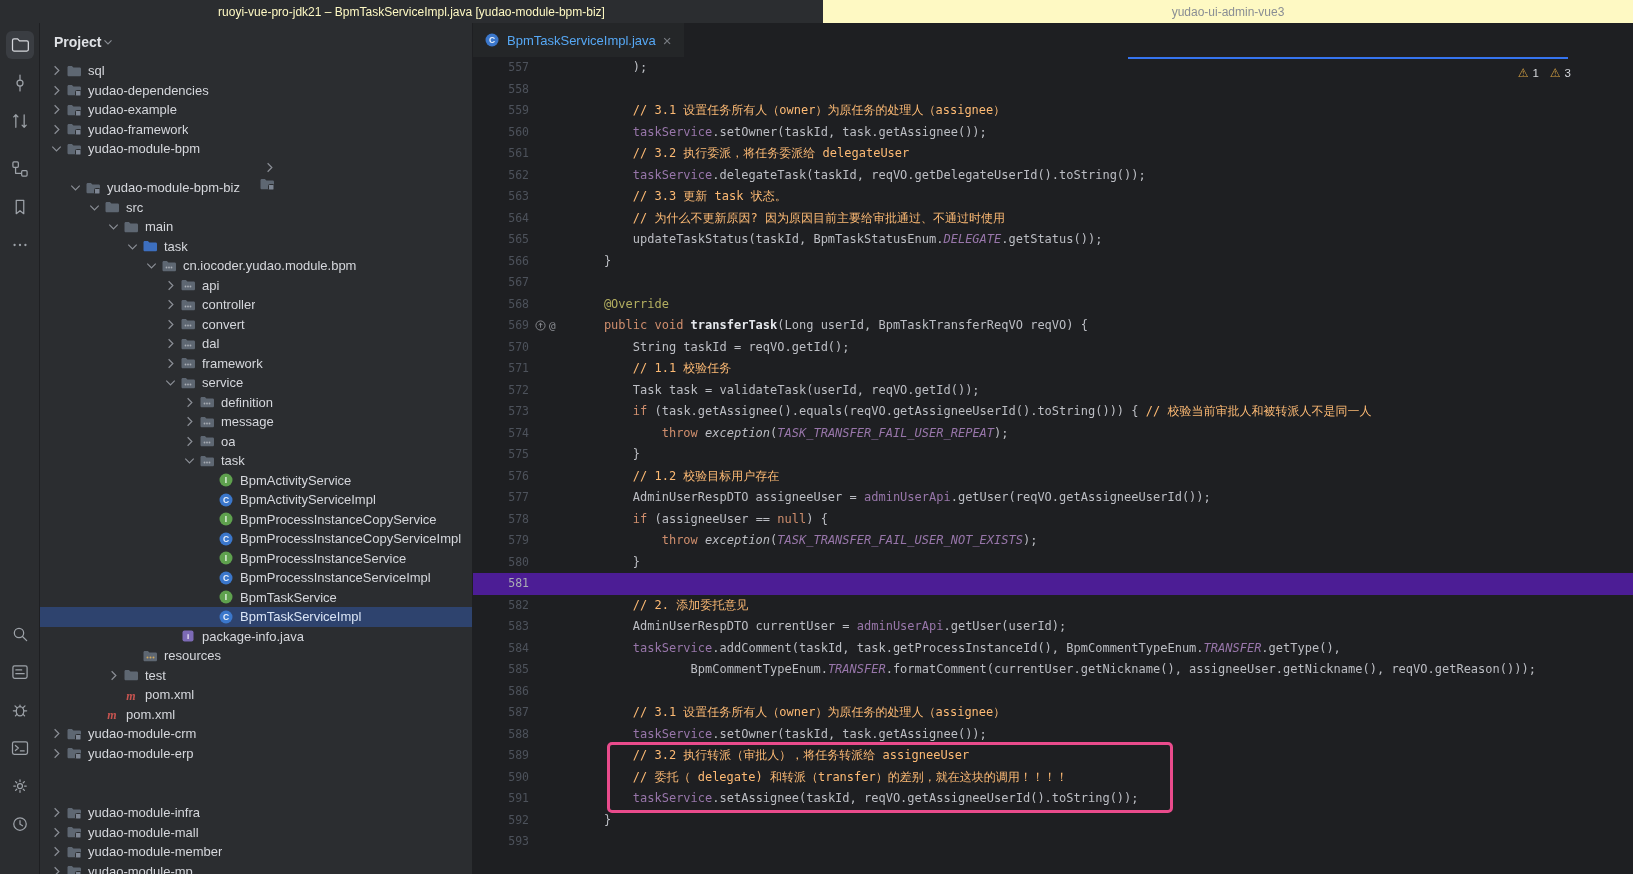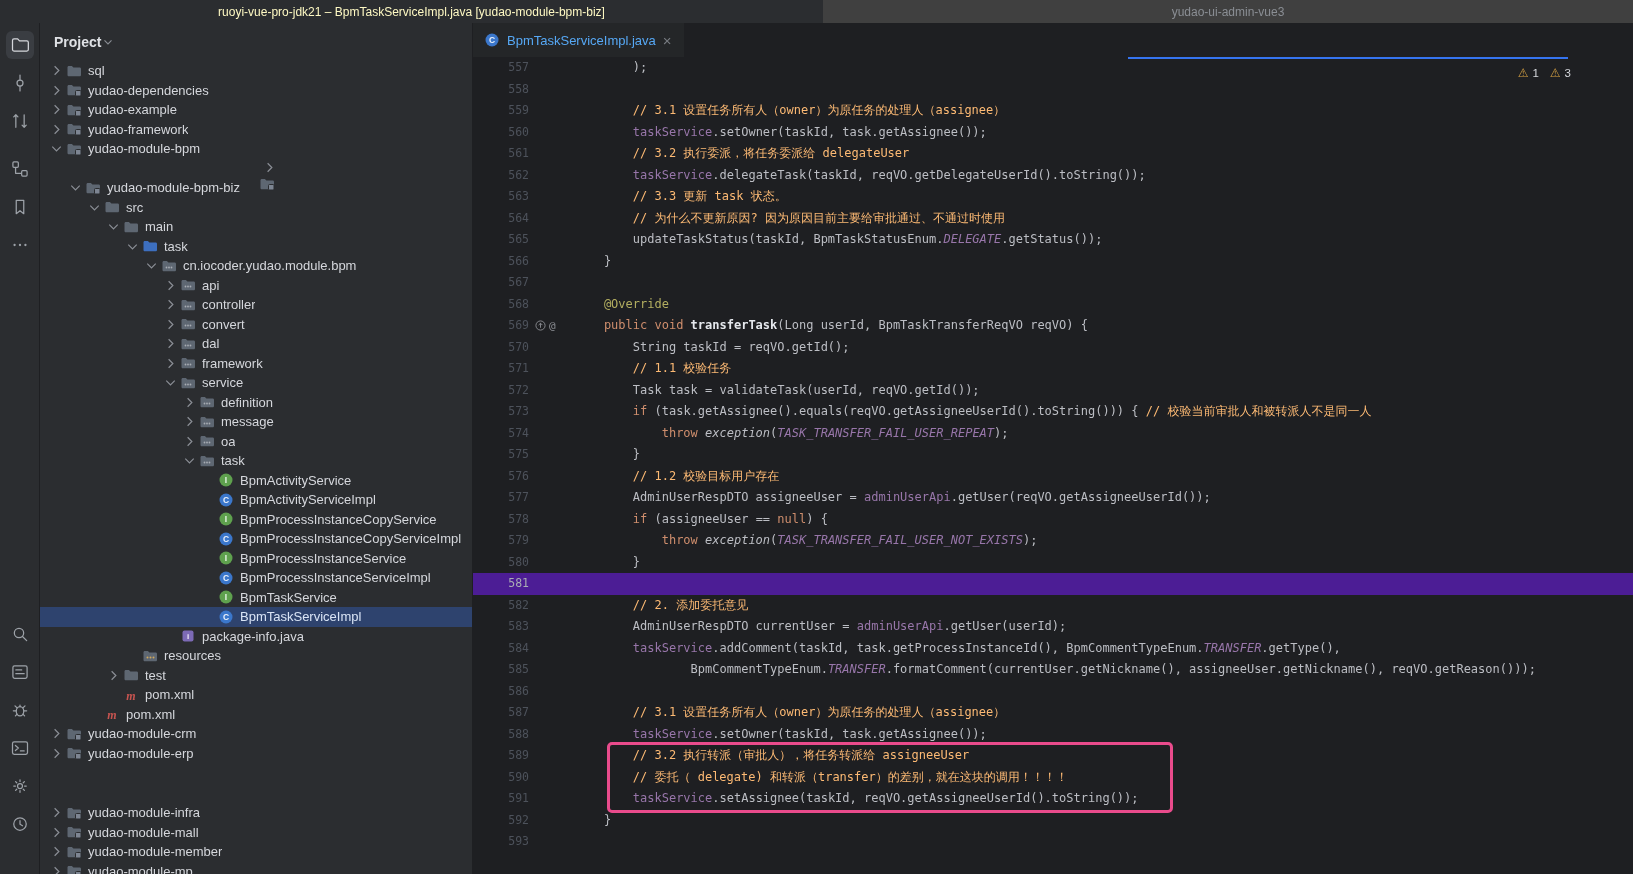--- a/index.html
+++ b/index.html
@@ -1,20 +1,20 @@
 <!DOCTYPE html>
 <html><head>
 <meta charset="utf-8">
 <style>
   *{margin:0;padding:0;box-sizing:border-box}
   html,body{width:1633px;height:874px;overflow:hidden;background:#1E1F22;font-family:"Liberation Sans",sans-serif}
   .titlebar{display:flex;height:23px}
   .title-seg{display:flex;align-items:center;justify-content:center;font-size:12px;color:#fef9c3}
   .title-left{width:823px;background:#2B2D30}
-  .title-right{width:810px;background:#404040;color:#8A8E94}
+  .title-right{width:810px;background:#fef9c3;color:#8A8E94}
   .main{display:flex;height:851px}
   
   .activity-bar{width:40px;background:#2B2D30;border-right:1px solid #1E1F22;display:flex;flex-direction:column;align-items:center;padding:8px 0 26px}
   .ab-icon{width:28px;height:28px;border-radius:6px;display:flex;align-items:center;justify-content:center;margin-bottom:10px;color:#9DA2A8;cursor:pointer}
   .ab-icon.active{background:#3A3D42;color:#D5D7DC}
   .ab-gap{height:10px}
   .ab-spacer{flex:1}
   
   .project-panel{width:433px;background:#2B2D30;border-right:1px solid #1E1F22;display:flex;flex-direction:column}
   .panel-header{height:38px;display:flex;align-items:center;padding-left:14px;color:#DFE1E5;font-size:14px;font-weight:600}

